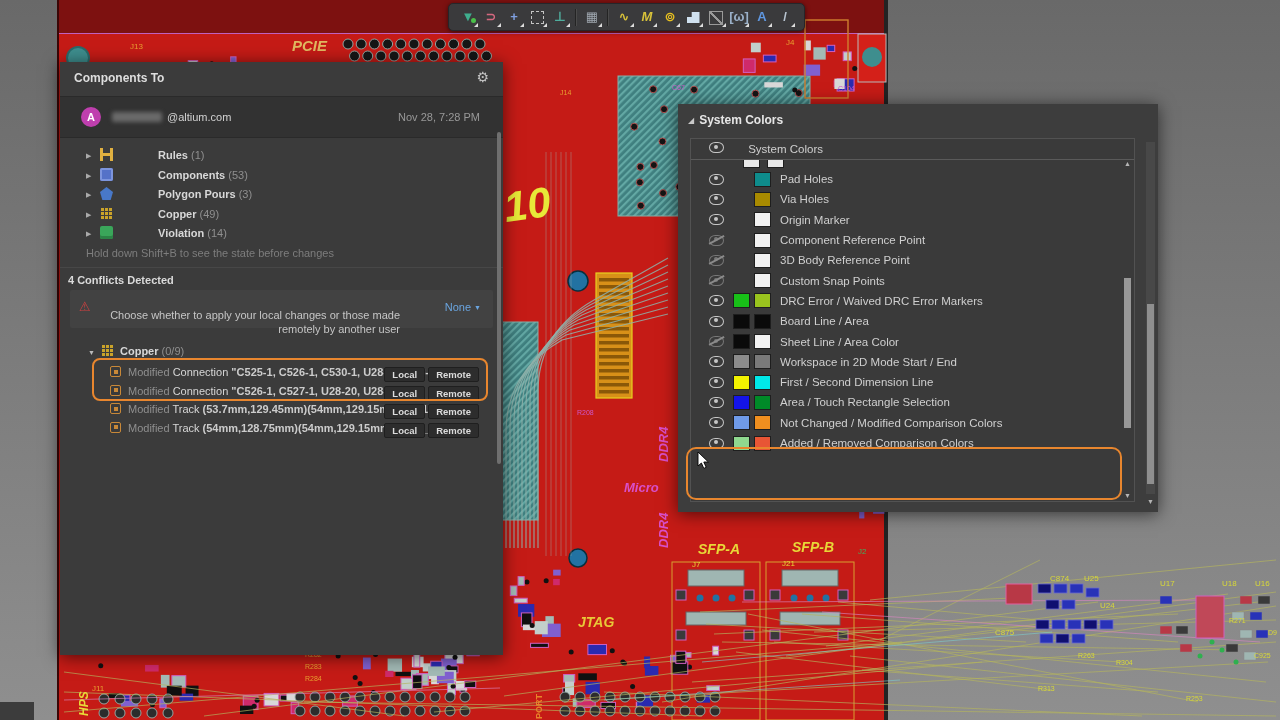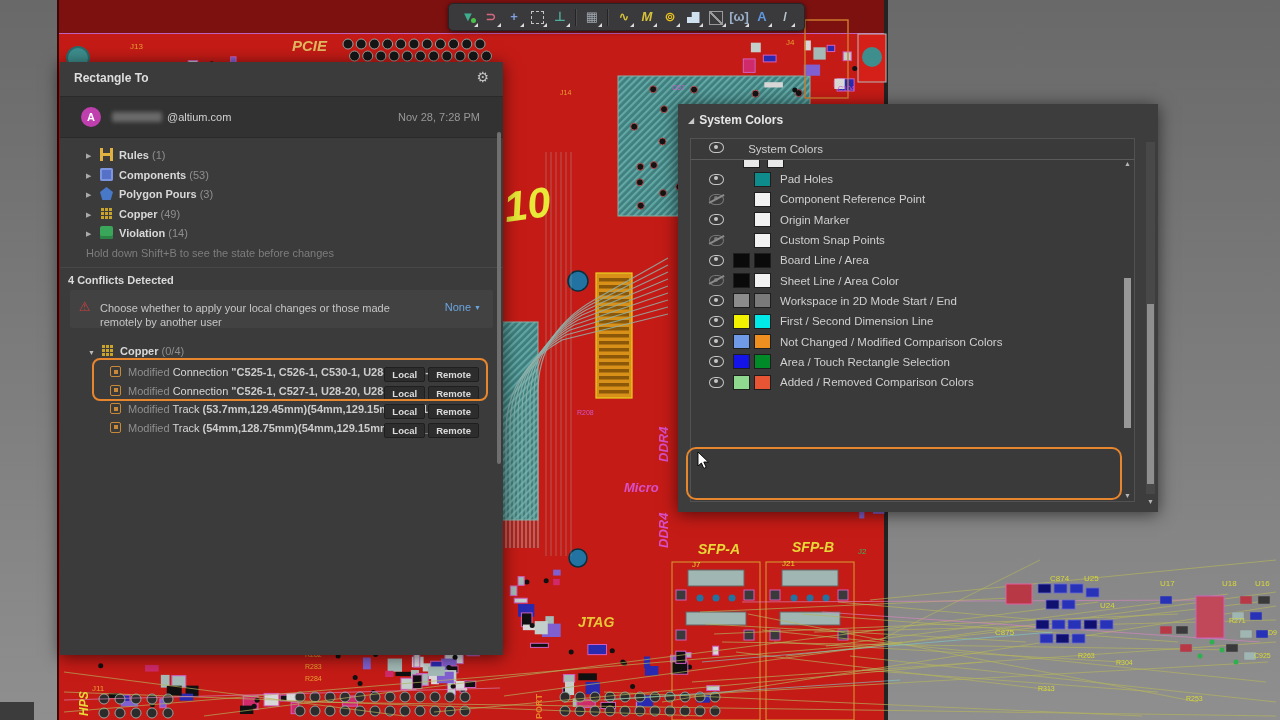--- a/index.html
+++ b/index.html
@@ -43,28 +43,28 @@
   .tree-row .tri{display:inline-block;width:12px;font-size:7px;color:#aaa;vertical-align:1px;}
   .ti{display:inline-block;width:13px;height:13px;margin:0 6px 0 2px;vertical-align:-2px;border-radius:2px;}
   .ti.rules-icon{background:linear-gradient(#e0b040,#e0b040) center/7px 3px no-repeat;
     border-left:3px solid #e0b040;border-right:3px solid #e0b040;width:7px;border-radius:0;}
   .ti.components-icon{background:#5572c8;box-shadow:inset 0 0 0 2px #7d95dd;}
   .ti.polygon-icon{background:#4878c8;clip-path:polygon(50% 0,100% 38%,82% 100%,18% 100%,0 38%);}
   .ti.copper-icon{background:#caa32a;
     background-image:linear-gradient(#3c3c3c 1px,transparent 1px),linear-gradient(90deg,#3c3c3c 1px,transparent 1px);
     background-size:4px 4px;}
   .ti.silkscreen-icon{background:#3aa65a;box-shadow:inset 0 -3px 0 #2c8346;}
-  .tree-row .lbl{font-weight:bold;color:#d8d8d8;}
+  .tree-row .lbl{font-weight:bold;color:#d8d8d8;margin-left:39px;}
   .cnt{color:#8f8f8f;font-weight:normal;}
   .cp-hint{position:absolute;left:26px;top:185px;color:#7d7d7d;}
   .cp-div{position:absolute;left:0;right:0;top:205px;border-top:1px solid #474747;}
   .cp-conf-h{position:absolute;left:8px;top:212px;font-weight:bold;color:#dadada;}
   .cp-warn{position:absolute;left:10px;top:228px;width:423px;height:38px;background:#424242;border-radius:2px;}
   .cp-warn .wicon{position:absolute;left:9px;top:9px;color:#d04040;font-size:13px;}
-  .cp-warn .wtext{position:absolute;left:30px;top:11px;width:300px;line-height:14px;color:#c6c6c6;}
+  .cp-warn .wtext{position:absolute;left:30px;top:18px;width:300px;line-height:14px;color:#c6c6c6;text-align:right;}
   .cp-none{position:absolute;right:12px;top:11px;color:#6aa5e0;cursor:default;}
   .cp-none .tri{font-size:7px;vertical-align:1px;}
   .cp-copper{position:absolute;left:28px;top:282px;white-space:nowrap;}
   .cp-copper .tri{display:inline-block;width:11px;font-size:7px;color:#bbb;}
   .cp-copper .lbl{font-weight:bold;color:#d8d8d8;}
   #conf-rows{position:absolute;left:0px;top:301px;right:0;}
   .conf-row{position:relative;height:18.6px;line-height:18px;white-space:nowrap;padding-left:50px;}
   .conf-ico{display:inline-block;width:9px;height:9px;border:1px solid #c88838;border-radius:2px;
     margin-right:7px;vertical-align:-1px;position:relative;background:#3a3a3a;}
   .conf-ico::before{content:"";position:absolute;left:2.5px;top:2.5px;width:4px;height:4px;background:#c88838;}
@@ -574,21 +574,21 @@
       <span class="tb-btn"><span style="color: rgb(232, 192, 32);">⊚</span><span class="dd"></span></span>
       <span class="tb-btn"><span class="shp pentagon"></span><span class="dd"></span></span>
       <span class="tb-btn"><span class="shp diag-box"></span><span class="dd"></span></span>
       <span class="tb-btn"><span style="color: rgb(154, 176, 200);">[ω]</span><span class="dd"></span></span>
       <span class="tb-btn"><span style="color: rgb(95, 151, 224);">A</span><span class="dd"></span></span>
       <span class="tb-btn"><span style="color: rgb(184, 196, 208);">/</span><span class="dd"></span></span>
     </div>
 
   <div id="comparing-panel">
     <div class="cp-header">
-      <span class="cp-title">Rectangle To</span>
+      <span class="cp-title">Components To</span>
       <span class="cp-gear">⚙</span>
     </div>
     <div class="cp-user">
       <span class="cp-avatar">A</span>
       <span class="cp-blur"></span>
       <span class="cp-email">@altium.com</span>
       <span class="cp-date">Nov 28, 7:28 PM</span>
     </div>
     <div id="cp-tree">
         <div class="tree-row"><span class="tri">▶</span><span class="ti rules-icon"></span><span class="lbl">Rules</span><span class="cnt"> (1)</span></div>
@@ -601,21 +601,21 @@
     <div class="cp-div"></div>
     <div class="cp-conf-h">4 Conflicts Detected</div>
     <div class="cp-warn">
       <span class="wicon">⚠</span>
       <span class="wtext">Choose whether to apply your local changes or those made remotely by another user</span>
       <span class="cp-none">
         <span>None</span> <span class="tri">▼</span>
       </span>
     </div>
     <div class="cp-copper">
-      <span class="tri">▼</span><span class="ti copper-icon"></span><span class="lbl">Copper</span>&nbsp;<span class="cnt">(0/4)</span>
+      <span class="tri">▼</span><span class="ti copper-icon"></span><span class="lbl">Copper</span>&nbsp;<span class="cnt">(0/9)</span>
     </div>
     <div id="conf-rows">
         <div class="conf-row"><span class="conf-ico"></span><span class="dim">Modified </span><span class="typ">Connection </span><span class="det">"C525-1, C526-1, C530-1, U28-15, U28-16"</span><span class="conf-btns"><span class="btn">Local</span><span class="btn">Remote</span></span></div>
         <div class="conf-row"><span class="conf-ico"></span><span class="dim">Modified </span><span class="typ">Connection </span><span class="det">"C526-1, C527-1, U28-20, U28-24"</span><span class="conf-btns"><span class="btn">Local</span><span class="btn">Remote</span></span></div>
         <div class="conf-row"><span class="conf-ico"></span><span class="dim">Modified </span><span class="typ">Track </span><span class="det">(53.7mm,129.45mm)(54mm,129.15mm) on 16_Bottom</span><span class="conf-btns"><span class="btn">Local</span><span class="btn">Remote</span></span></div>
         <div class="conf-row"><span class="conf-ico"></span><span class="dim">Modified </span><span class="typ">Track </span><span class="det">(54mm,128.75mm)(54mm,129.15mm) on 16_Bottom</span><span class="conf-btns"><span class="btn">Local</span><span class="btn">Remote</span></span></div>
       </div>
     <div id="cp-hl"></div>
     <div id="cp-scroll"></div>
   </div>
@@ -634,39 +634,57 @@
         <span class="sw" style="background:#e8e8e8"></span>
       </div>
       <div id="sc-rows">
           <div class="sc-row">
             <span class="eye on"></span>
             <span class="sw hid"></span>
             <span class="sw second" style="background: rgb(14, 140, 140);"></span>
             <span class="sc-lbl">Pad Holes</span>
           </div>
           <div class="sc-row">
+            <span class="eye on"></span>
+            <span class="sw hid"></span>
+            <span class="sw second" style="background: rgb(168, 138, 0);"></span>
+            <span class="sc-lbl">Via Holes</span>
+          </div>
+          <div class="sc-row">
+            <span class="eye on"></span>
+            <span class="sw hid"></span>
+            <span class="sw second" style="background: rgb(242, 242, 242);"></span>
+            <span class="sc-lbl">Origin Marker</span>
+          </div>
+          <div class="sc-row">
             <span class="eye off"></span>
             <span class="sw hid"></span>
             <span class="sw second" style="background: rgb(242, 242, 242);"></span>
             <span class="sc-lbl">Component Reference Point</span>
           </div>
           <div class="sc-row">
-            <span class="eye on"></span>
+            <span class="eye off"></span>
             <span class="sw hid"></span>
             <span class="sw second" style="background: rgb(242, 242, 242);"></span>
-            <span class="sc-lbl">Origin Marker</span>
+            <span class="sc-lbl">3D Body Reference Point</span>
           </div>
           <div class="sc-row">
             <span class="eye off"></span>
             <span class="sw hid"></span>
             <span class="sw second" style="background: rgb(242, 242, 242);"></span>
             <span class="sc-lbl">Custom Snap Points</span>
           </div>
           <div class="sc-row">
             <span class="eye on"></span>
+            <span class="sw" style="background: rgb(24, 192, 24);"></span>
+            <span class="sw second" style="background: rgb(154, 196, 30);"></span>
+            <span class="sc-lbl">DRC Error / Waived DRC Error Markers</span>
+          </div>
+          <div class="sc-row">
+            <span class="eye on"></span>
             <span class="sw" style="background: rgb(10, 10, 10);"></span>
             <span class="sw second" style="background: rgb(10, 10, 10);"></span>
             <span class="sc-lbl">Board Line / Area</span>
           </div>
           <div class="sc-row">
             <span class="eye off"></span>
             <span class="sw" style="background: rgb(10, 10, 10);"></span>
             <span class="sw second" style="background: rgb(242, 242, 242);"></span>
             <span class="sc-lbl">Sheet Line / Area Color</span>
           </div>
@@ -677,29 +695,29 @@
             <span class="sc-lbl">Workspace in 2D Mode Start / End</span>
           </div>
           <div class="sc-row">
             <span class="eye on"></span>
             <span class="sw" style="background: rgb(242, 242, 0);"></span>
             <span class="sw second" style="background: rgb(0, 232, 232);"></span>
             <span class="sc-lbl">First / Second Dimension Line</span>
           </div>
           <div class="sc-row">
             <span class="eye on"></span>
+            <span class="sw" style="background: rgb(20, 20, 232);"></span>
+            <span class="sw second" style="background: rgb(0, 138, 40);"></span>
+            <span class="sc-lbl">Area / Touch Rectangle Selection</span>
+          </div>
+          <div class="sc-row">
+            <span class="eye on"></span>
             <span class="sw" style="background: rgb(111, 154, 232);"></span>
             <span class="sw second" style="background: rgb(239, 143, 31);"></span>
             <span class="sc-lbl">Not Changed / Modified Comparison Colors</span>
-          </div>
-          <div class="sc-row">
-            <span class="eye on"></span>
-            <span class="sw" style="background: rgb(20, 20, 232);"></span>
-            <span class="sw second" style="background: rgb(0, 138, 40);"></span>
-            <span class="sc-lbl">Area / Touch Rectangle Selection</span>
           </div>
           <div class="sc-row">
             <span class="eye on"></span>
             <span class="sw" style="background: rgb(143, 216, 143);"></span>
             <span class="sw second" style="background: rgb(232, 85, 53);"></span>
             <span class="sc-lbl">Added / Removed Comparison Colors</span>
           </div>
         </div>
       <div id="sp-inner-scroll">
         <span class="arr" style="top:0">▲</span>

